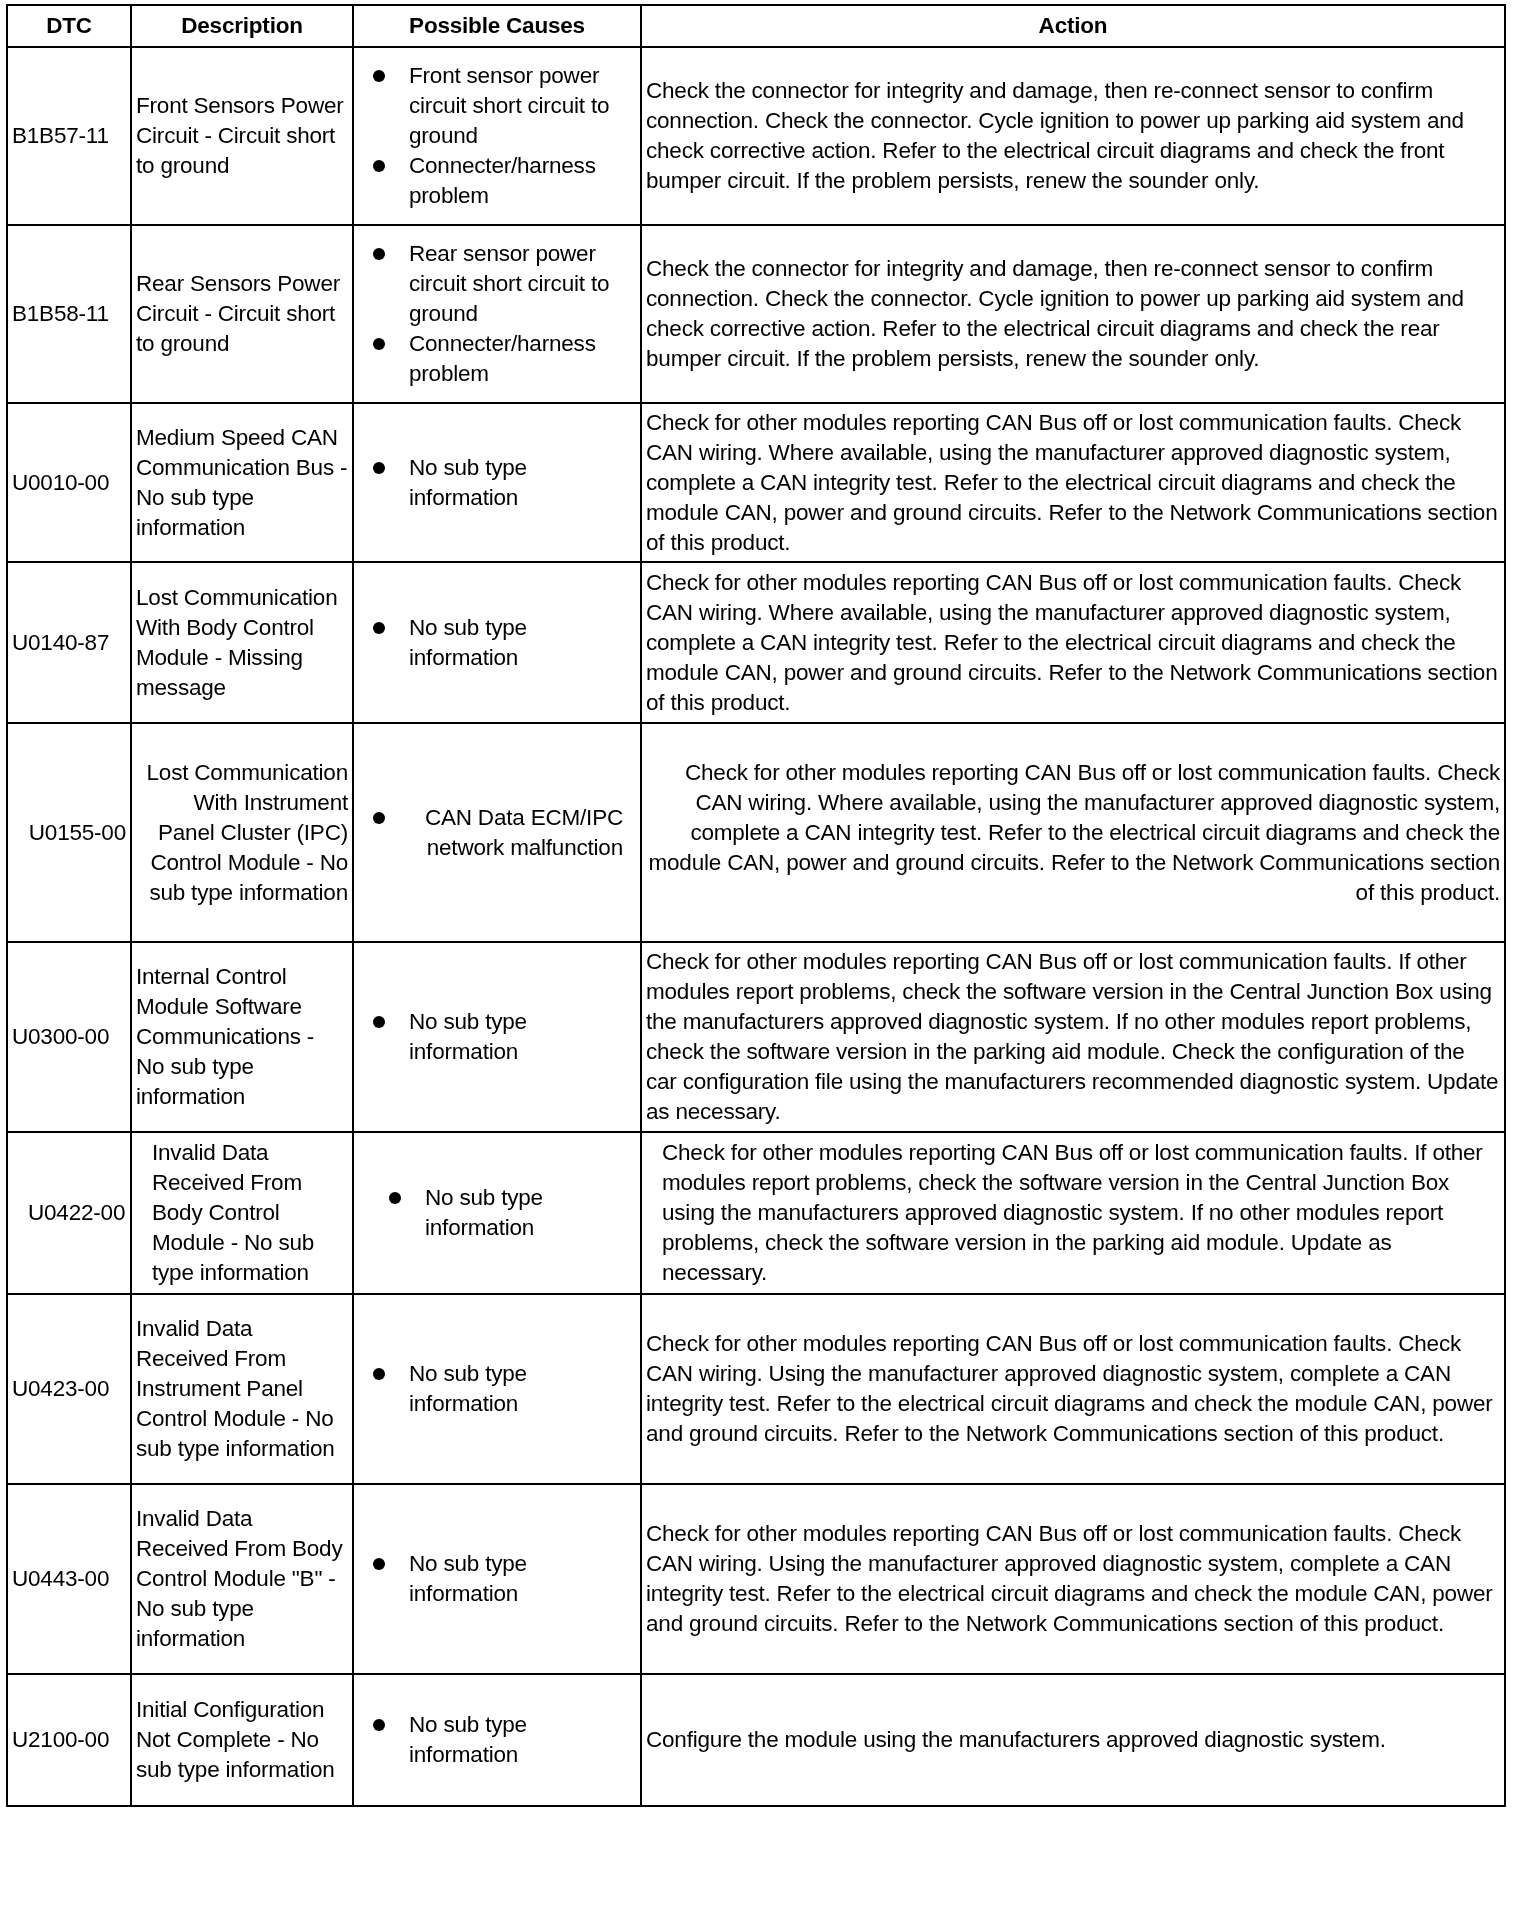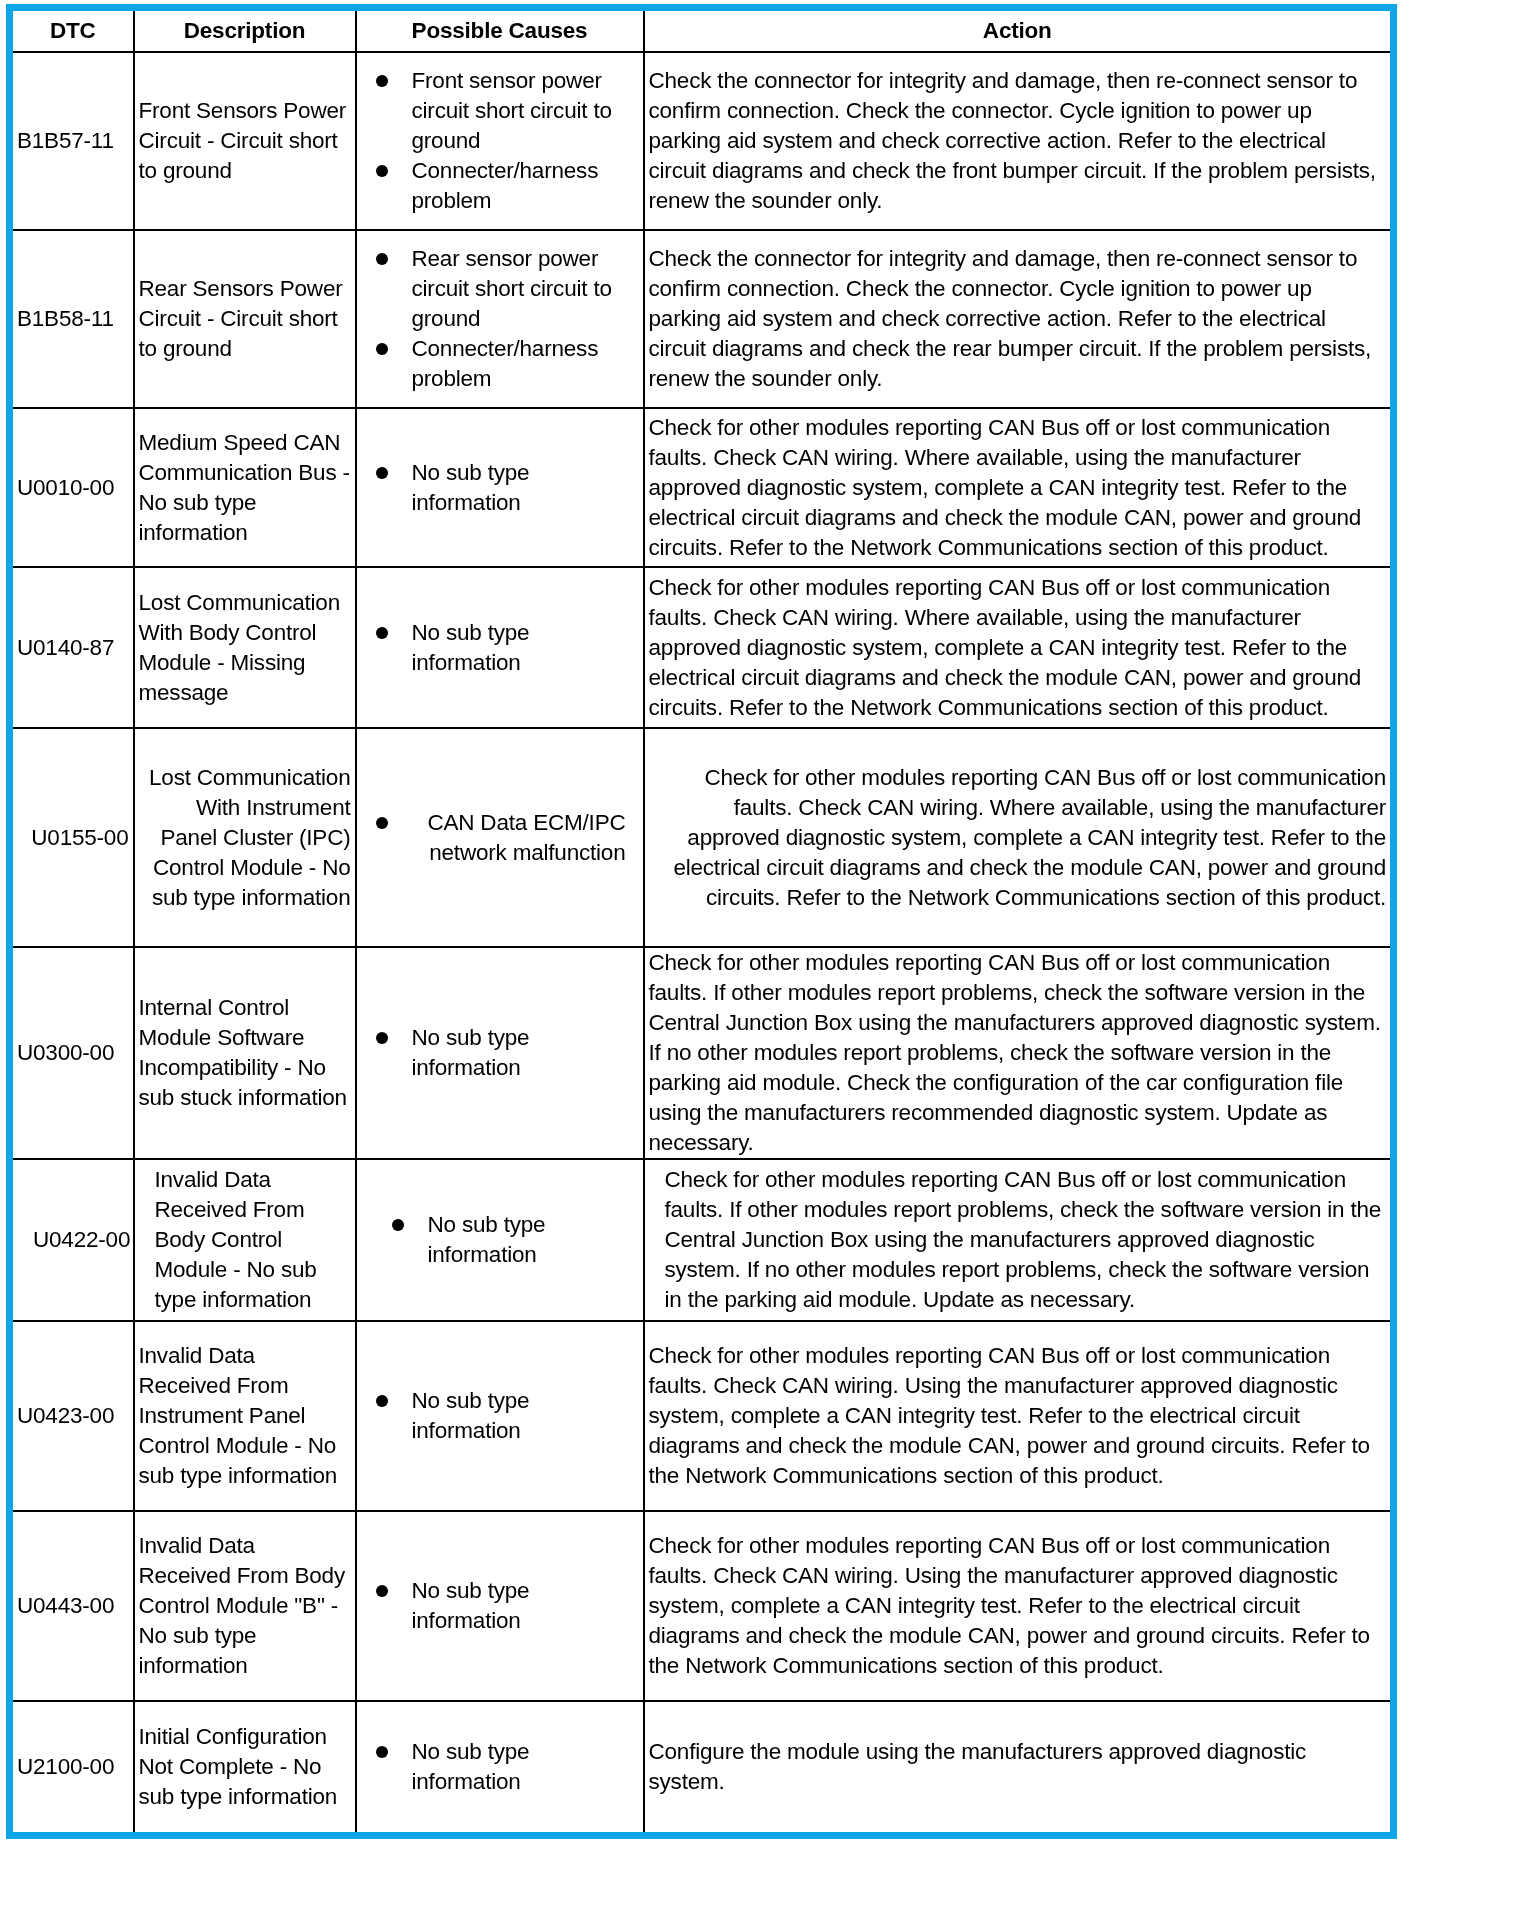--- a/index.html
+++ b/index.html
@@ -1,23 +1,23 @@
 <!DOCTYPE html>
 <html><head>
 <meta charset="utf-8">
 <style>
   html, body { margin: 0; padding: 0; background: #ffffff; }
   body { width: 1520px; height: 1908px; position: relative; overflow: hidden;
          font-family: "Liberation Sans", sans-serif; color: #000; }
   table.dtc {
     position: absolute; left: 6px; top: 4px;
-    width: 1391px;
+    width: 1500px;
     border-collapse: collapse;
     table-layout: fixed;
-    border: 7px solid #0ea5e9;
+    border: 2px solid #0ea5e9;
     font-size: 22.5px;
     line-height: 30px;
     letter-spacing: -0.2px;
   }
   table.dtc th, table.dtc td {
     border: 2px solid #000;
     vertical-align: middle;
     padding: 0 4px;
   }
   table.dtc th {
@@ -119,21 +119,21 @@
         <td class="desc">Lost Communication With Instrument Panel Cluster (IPC) Control Module - No sub type information</td>
         <td class="causes">
           <ul class="cause-list">
             <li><span class="bullet"></span><span>CAN Data ECM/IPC network malfunction</span></li>
           </ul>
         </td>
         <td class="action">Check for other modules reporting CAN Bus off or lost communication faults. Check CAN wiring. Where available, using the manufacturer approved diagnostic system, complete a CAN integrity test. Refer to the electrical circuit diagrams and check the module CAN, power and ground circuits. Refer to the Network Communications section of this product.</td>
       </tr>
       <tr class="r7">
         <td class="dtc-code">U0300-00</td>
-        <td class="desc">Internal Control Module Software Incompatibility - No sub stuck information</td>
+        <td class="desc">Internal Control Module Software Communications - No sub type information</td>
         <td class="causes">
           <ul class="cause-list">
             <li><span class="bullet"></span><span>No sub type information</span></li>
           </ul>
         </td>
         <td class="action">Check for other modules reporting CAN Bus off or lost communication faults. If other modules report problems, check the software version in the Central Junction Box using the manufacturers approved diagnostic system. If no other modules report problems, check the software version in the parking aid module. Check the configuration of the car configuration file using the manufacturers recommended diagnostic system. Update as necessary.</td>
       </tr>
       <tr class="r8">
         <td class="dtc-code">U0422-00</td>
         <td class="desc">Invalid Data Received From Body Control Module - No sub type information</td>

